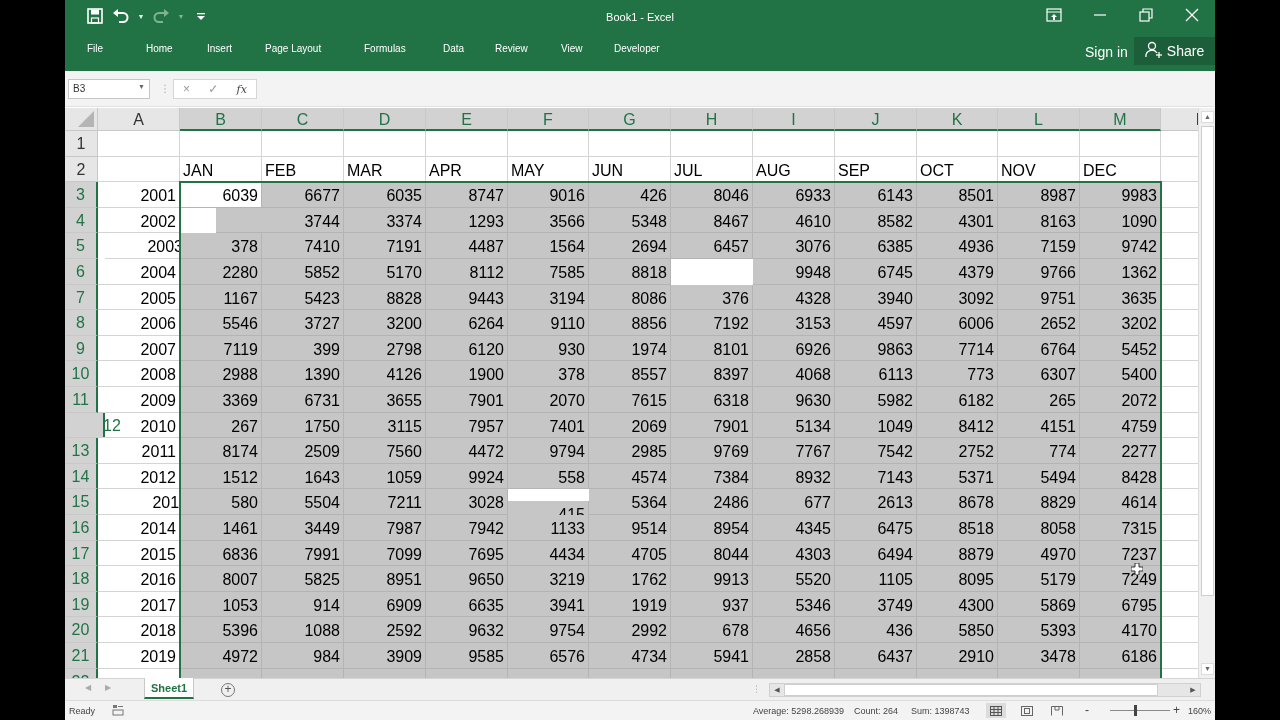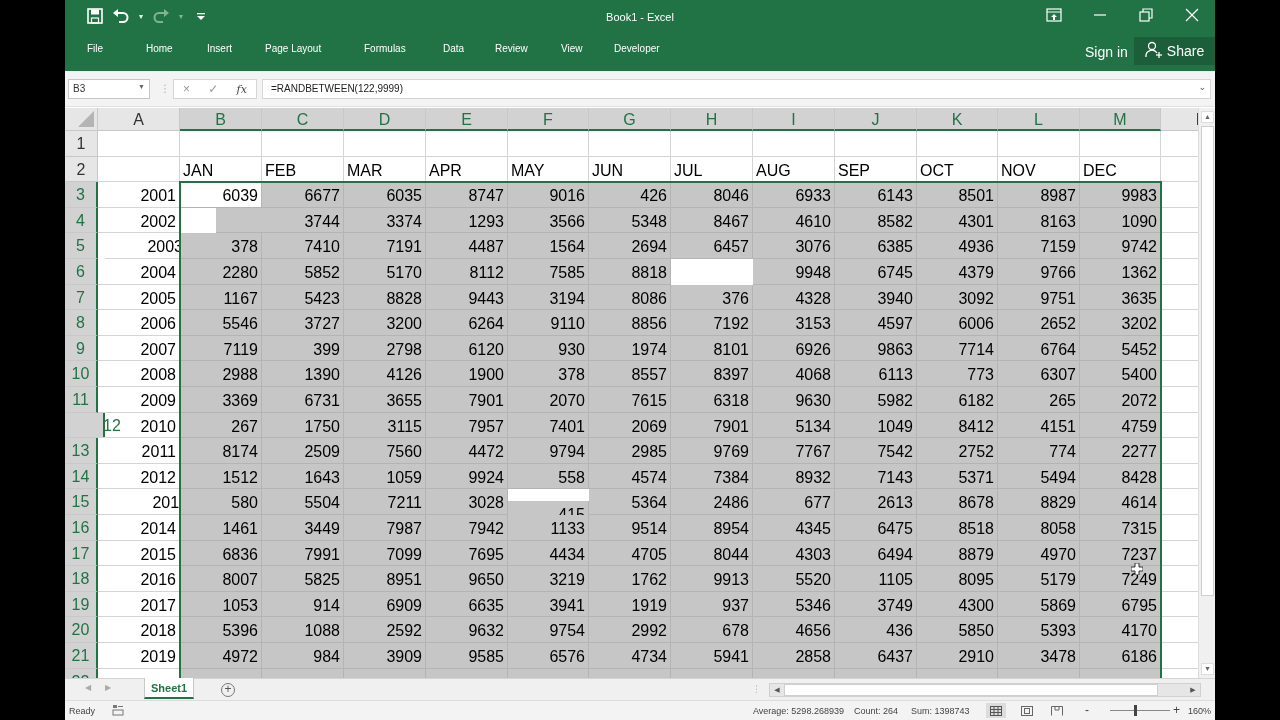--- a/index.html
+++ b/index.html
@@ -165,24 +165,20 @@
   <div class="fbar">
     <div class="namebox">
       <span>B3</span>
       <span class="dd">▼</span>
     </div>
     <span class="fsep">⋮</span>
     <div class="fbtns">
       <span>×</span>
       <span>✓</span>
       <span class="fx">fx</span>
-    </div>
-    <div class="finput">
-      <span>=RANDBETWEEN(122,9999)</span>
-      <span class="dd">⌄</span>
     </div>
   </div>
 
   <div class="grid" id="grid">
     <div class="corner"></div>
   <div class="colhdr" style="left: 33px; width: 82px;">A</div>
       <div class="colhdr sel" style="left: 115px; width: 82px;">B</div>
       <div class="colhdr sel" style="left: 197px; width: 82px;">C</div>
       <div class="colhdr sel" style="left: 279px; width: 82px;">D</div>
       <div class="colhdr sel" style="left: 361px; width: 82px;">E</div>

